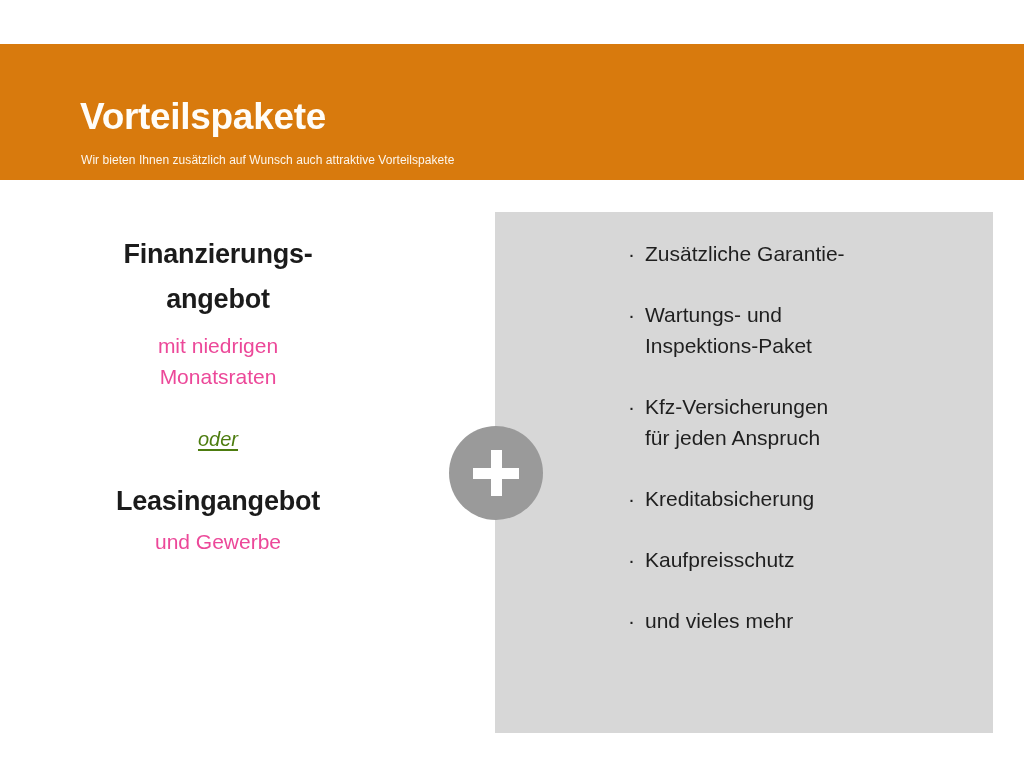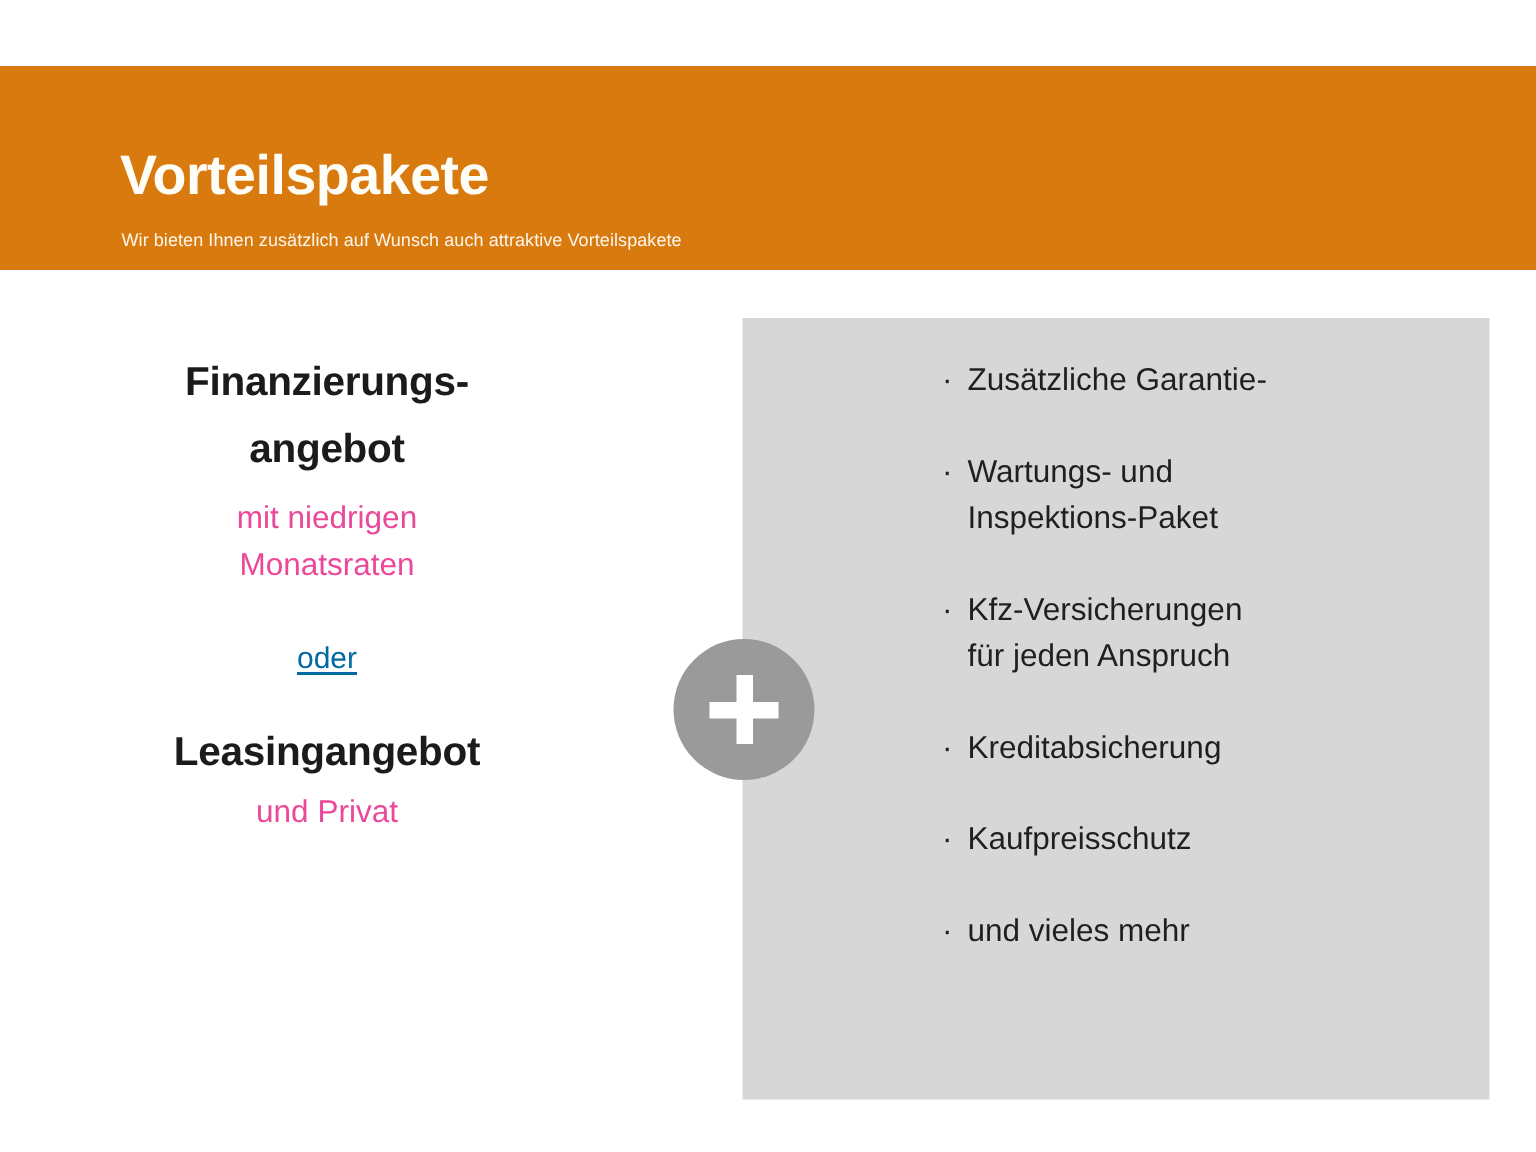--- a/index.html
+++ b/index.html
@@ -84,22 +84,23 @@
     font-weight: 400;
     color: #ec4899;
   }
   .offer-sub-line {
     display: block;
   }
   .offer-divider {
     margin: 34px 0 0 0;
     font-size: 20px;
     line-height: 26px;
-    font-weight: 400;
-    color: #0369a1;
+    font-style: italic;
+    font-weight: 400;
+    color: #4d7c0f;
   }
   .offer-divider span {
     text-decoration: underline;
     text-underline-offset: 3px;
   }
   .offer-block-second {
     margin-top: 32px;
   }
   .offer-block-second .offer-heading {
     line-height: 34px;
@@ -198,21 +199,21 @@
       </p>
     </div>
 
     <p class="offer-divider">
       <span>oder</span>
     </p>
 
     <div class="offer-block offer-block-second">
       <h2 class="offer-heading">Leasingangebot</h2>
       <p class="offer-sub">
-        <span class="offer-sub-line">und Privat</span>
+        <span class="offer-sub-line">und Gewerbe</span>
       </p>
     </div>
 
   </div>
 
   <div class="benefits-panel">
     <ul class="benefits-list">
 
       <li class="benefit-item">
         <span class="benefit-bullet">·</span>

